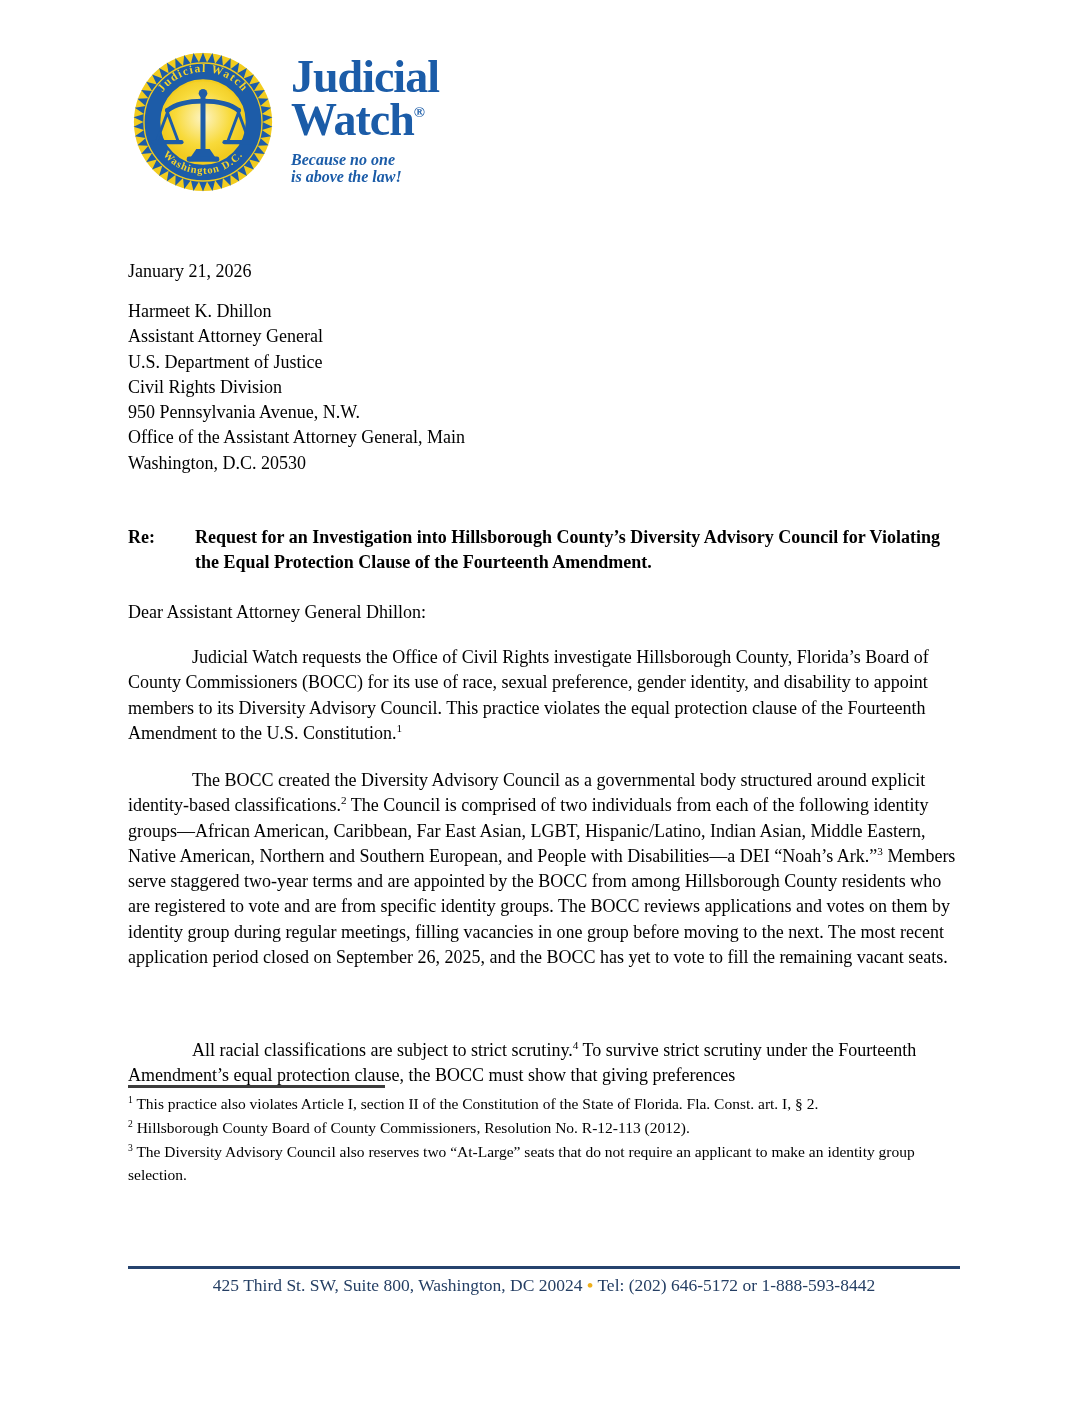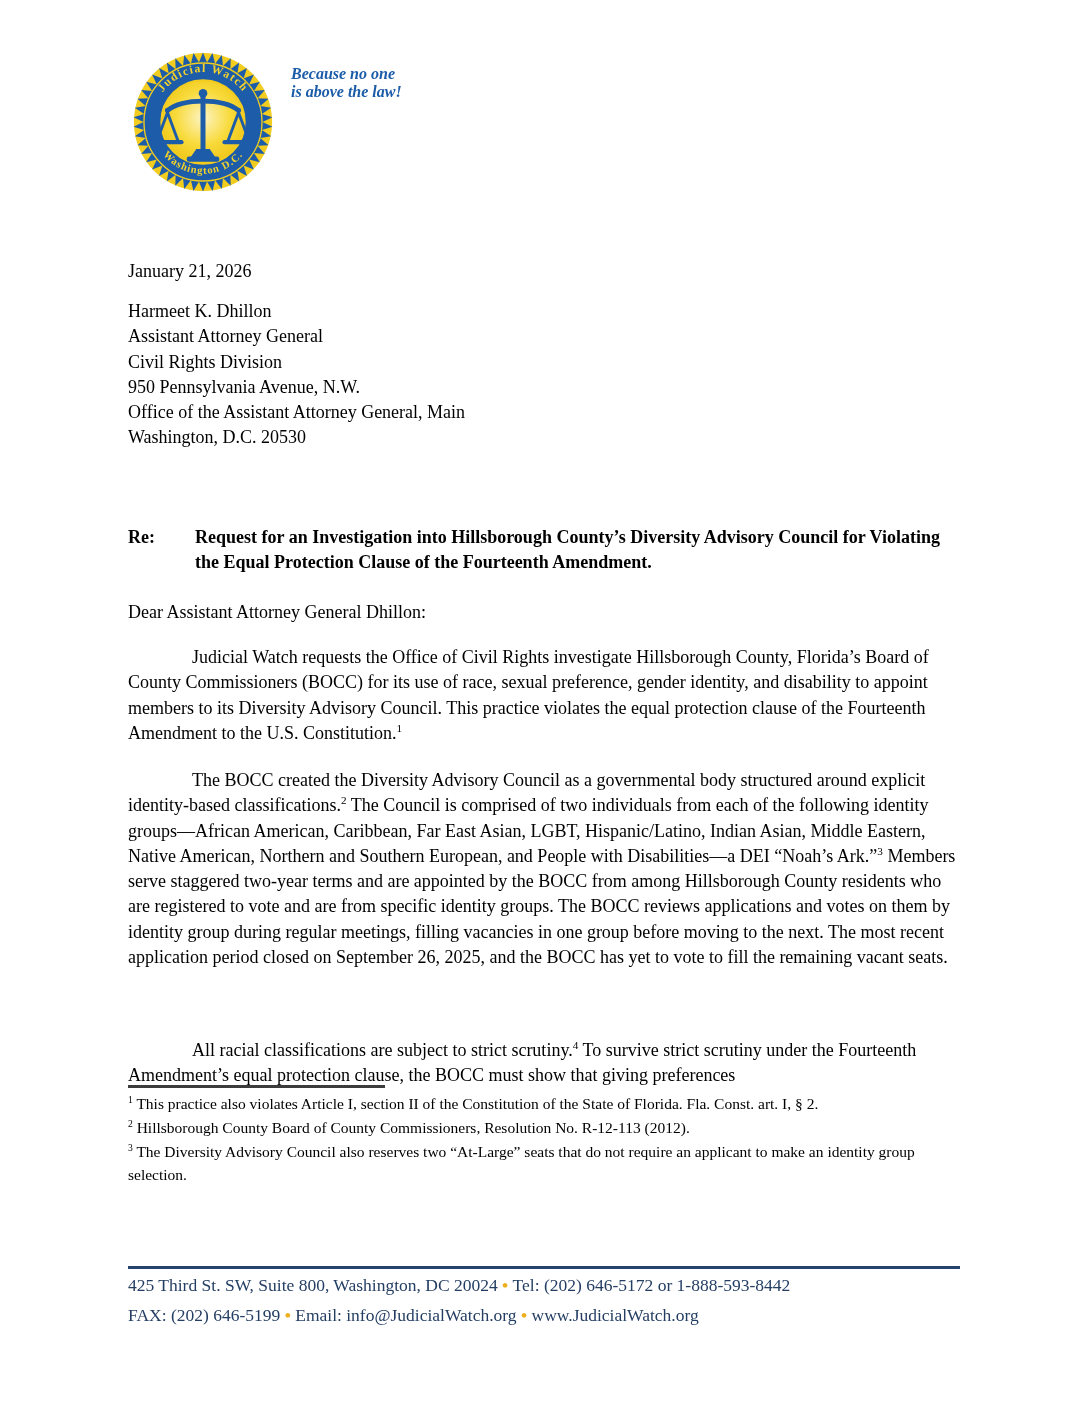--- a/index.html
+++ b/index.html
@@ -38,21 +38,21 @@
   sup { font-size:0.62em; line-height:0; vertical-align:super; }
 
   
   .footnotes { top:1085px; font-size:15.5px; line-height:23.8px; }
   .fn-rule { width:257px; border-top:3px solid #3c3c3c; margin-bottom:4px; }
   .fn { margin:0; }
   .seg-italic { font-style:italic; }
 
   
   .footer-rule { top:1266px; border-top:3px solid #26436e; }
-  .footer-line { color:#243e63; font-size:17.5px; line-height:25px; }
+  .footer-line { text-align:center; color:#243e63; font-size:17.5px; line-height:25px; }
   .footer-line-1 { top:1273px; }
   .footer-line-2 { top:1303px; }
   .seg-bullet { color:#eeaf1c; font-weight:bold; }
 </style>
 </head>
 <body>
 
 <div class="page">
 
   <div class="logo-row">
@@ -92,32 +92,37 @@
         <polygon points="26.5,96 49.5,96 38,65" stroke-width="3" stroke-linejoin="round"></polygon>
         <line x1="23.5" y1="96" x2="52.5" y2="96" stroke-width="4.5" stroke-linecap="round"></line>
         <polygon points="100.5,96 123.5,96 112,65" stroke-width="3" stroke-linejoin="round"></polygon>
         <line x1="97.5" y1="96" x2="126.5" y2="96" stroke-width="4.5" stroke-linecap="round"></line>
         <path d="M68,103 L82,103 L88,112 L62,112 Z" fill="#1d5ca8" stroke="none"></path>
         <rect x="58" y="111" width="34" height="5.5" rx="2.5" fill="#1d5ca8" stroke="none"></rect>
       </g>
     </svg>
 
     <div class="wordmark-block">
+      <div class="wordmark">
+        <div>Judicial</div>
+        <div><span>Watch</span><span class="reg">®</span></div>
+      </div>
       <div class="tagline">
         <div>Because no one</div>
         <div>is above the law!</div>
       </div>
     </div>
   </div>
 
   <div class="abs body-text date">January 21, 2026</div>
 
   <div class="abs body-text address">
     <div>Harmeet K. Dhillon</div>
     <div>Assistant Attorney General</div>
+    <div>U.S. Department of Justice</div>
     <div>Civil Rights Division</div>
     <div>950 Pennsylvania Avenue, N.W.</div>
     <div>Office of the Assistant Attorney General, Main</div>
     <div>Washington, D.C. 20530</div>
   </div>
 
   <div class="abs body-text re-block">
     <span class="re-label">Re:</span>
     <span>Request for an Investigation into Hillsborough County’s Diversity Advisory Council for Violating the Equal Protection Clause of the Fourteenth Amendment.</span>
   </div>
@@ -130,15 +135,14 @@
 
   <div class="abs footnotes">
     <div class="fn-rule"></div>
     <p class="fn"><sup>1</sup><span><span> This practice also violates Article I, section II of the Constitution of the State of Florida. Fla. Const. art. I, § 2.</span></span></p>
     <p class="fn"><sup>2</sup><span><span> Hillsborough County Board of County Commissioners, Resolution No. R-12-113 (2012).</span></span></p>
     <p class="fn"><sup>3</sup><span><span> The Diversity Advisory Council also reserves two “At-Large” seats that do not require an applicant to make an identity group selection.</span></span></p>
   </div>
 
   <div class="abs footer-rule"></div>
   <div class="abs footer-line footer-line-1"><span>425 Third St. SW, Suite 800, Washington, DC 20024</span><span class="seg-bullet"> • </span><span>Tel: (202) 646-5172 or 1-888-593-8442</span></div>
-  <div class="abs footer-line footer-line-2"><span>FAX: (202) 646-5199</span><span class="seg-bullet"> • </span><span>Email: info@JudicialWatch.org</span><span class="seg-bullet"> • </span><span>www.JudicialWatch.org</span></div>
 
 </div>
 
 </body></html>

